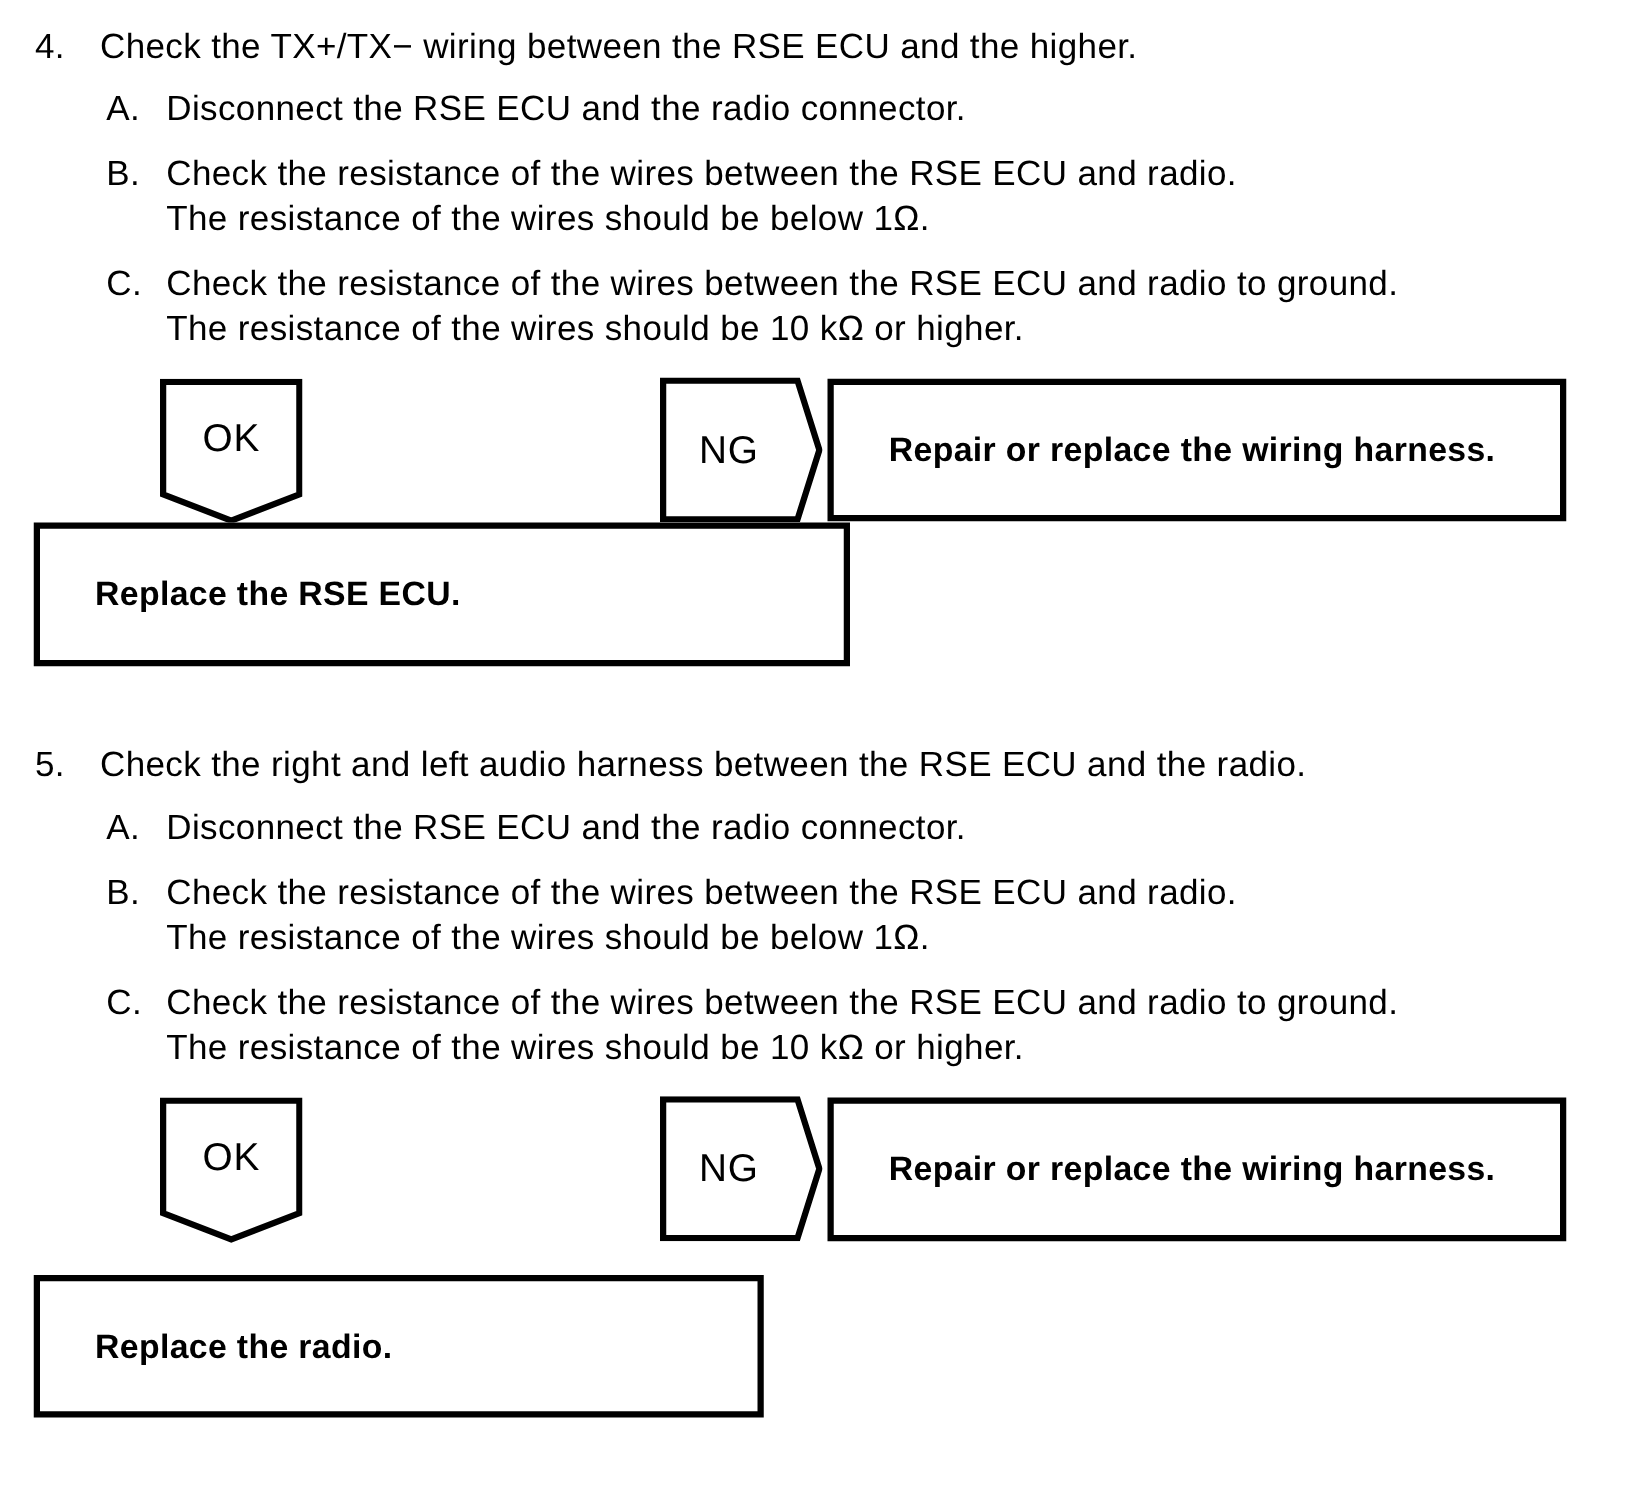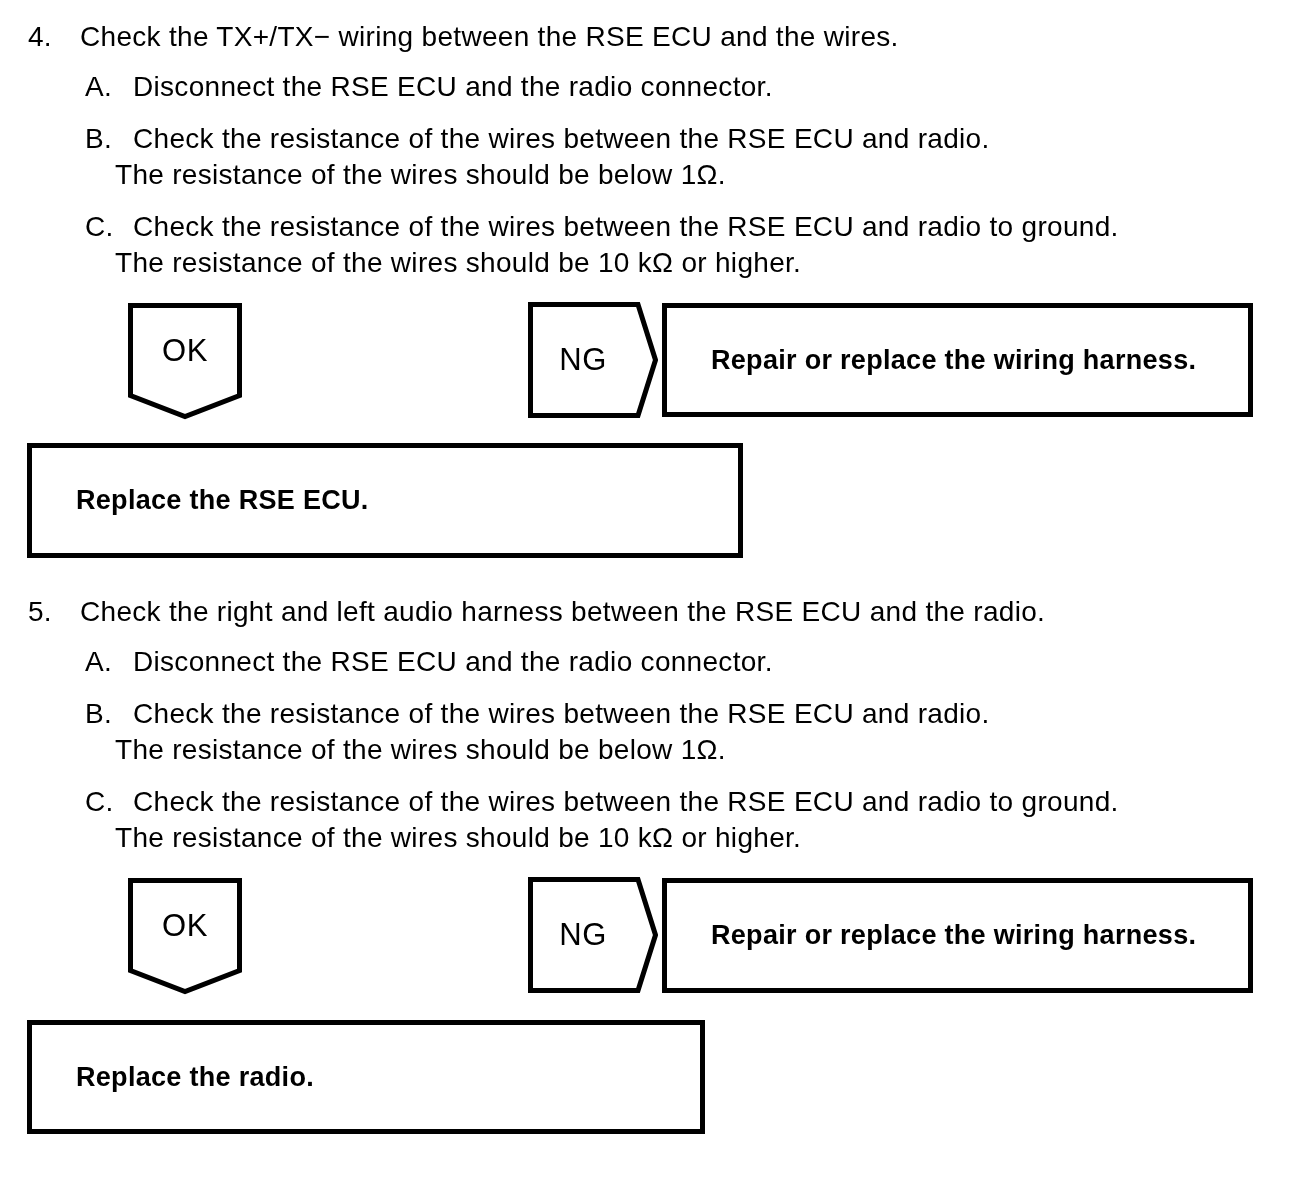--- a/index.html
+++ b/index.html
@@ -20,21 +20,21 @@
     display:flex;
     font-size:28px;
     line-height:34px;
     letter-spacing:0.3px;
     white-space:nowrap;
   }
   .title-row { left:28px; }
   .title-row .marker { display:inline-block; width:52px; }
   .sub { left:85px; }
   .sub .marker { display:inline-block; width:48px; }
-  .cont { left:115px; }
+  .cont { left:133px; }
   .flow-shape { position:absolute; }
   .flow-shape svg { display:block; }
   .shape-label {
     position:absolute; left:0; top:0;
     display:flex; align-items:center; justify-content:center;
     font-weight:normal; font-size:31px; letter-spacing:0.5px;
   }
   .ok-label { width:114px; height:96px; }
   .ng-label { width:110px; height:116px; }
   .result-box {
@@ -50,21 +50,21 @@
 </style>
 </head>
 <body>
 
 <div class="page">
 
   <div class="section" style="top:0px">
 
     <div class="row title-row" style="top:20px">
       <span class="marker">4.</span>
-      <span class="text">Check the TX+/TX− wiring between the RSE ECU and the wires.</span>
+      <span class="text">Check the TX+/TX− wiring between the RSE ECU and the higher.</span>
     </div>
 
     <div class="row sub" style="top:70px">
       <span class="marker">A.</span>
       <span class="text">Disconnect the RSE ECU and the radio connector.</span>
     </div>
 
     <div class="row sub" style="top:122px">
       <span class="marker">B.</span>
       <span class="text">Check the resistance of the wires between the RSE ECU and radio.</span>
@@ -92,21 +92,21 @@
       <svg width="130" height="116" viewBox="0 0 130 116">
         <polygon points="2.5,2.5 110,2.5 127.5,58 110,113.5 2.5,113.5" fill="var(--paper)" stroke="currentColor" stroke-width="5"></polygon>
       </svg>
       <div class="shape-label ng-label">NG</div>
     </div>
 
     <div class="result-box" style="left:662px; top:303px; width:591px; height:114px">
       <span>Repair or replace the wiring harness.</span>
     </div>
 
-    <div class="result-box" style="left:27px; top:443px; width:716px; height:115px">
+    <div class="result-box" style="left:27px; top:418px; width:653px; height:115px">
       <span>Replace the RSE ECU.</span>
     </div>
   </div>
 
   <div class="section" style="top:575px">
 
     <div class="row title-row" style="top:20px">
       <span class="marker">5.</span>
       <span class="text">Check the right and left audio harness between the RSE ECU and the radio.</span>
     </div>
@@ -143,18 +143,18 @@
       <svg width="130" height="116" viewBox="0 0 130 116">
         <polygon points="2.5,2.5 110,2.5 127.5,58 110,113.5 2.5,113.5" fill="var(--paper)" stroke="currentColor" stroke-width="5"></polygon>
       </svg>
       <div class="shape-label ng-label">NG</div>
     </div>
 
     <div class="result-box" style="left:662px; top:303px; width:591px; height:115px">
       <span>Repair or replace the wiring harness.</span>
     </div>
 
-    <div class="result-box" style="left:27px; top:445px; width:678px; height:114px">
+    <div class="result-box" style="left:27px; top:445px; width:584px; height:114px">
       <span>Replace the radio.</span>
     </div>
   </div>
 
 </div>
 
 </body></html>

